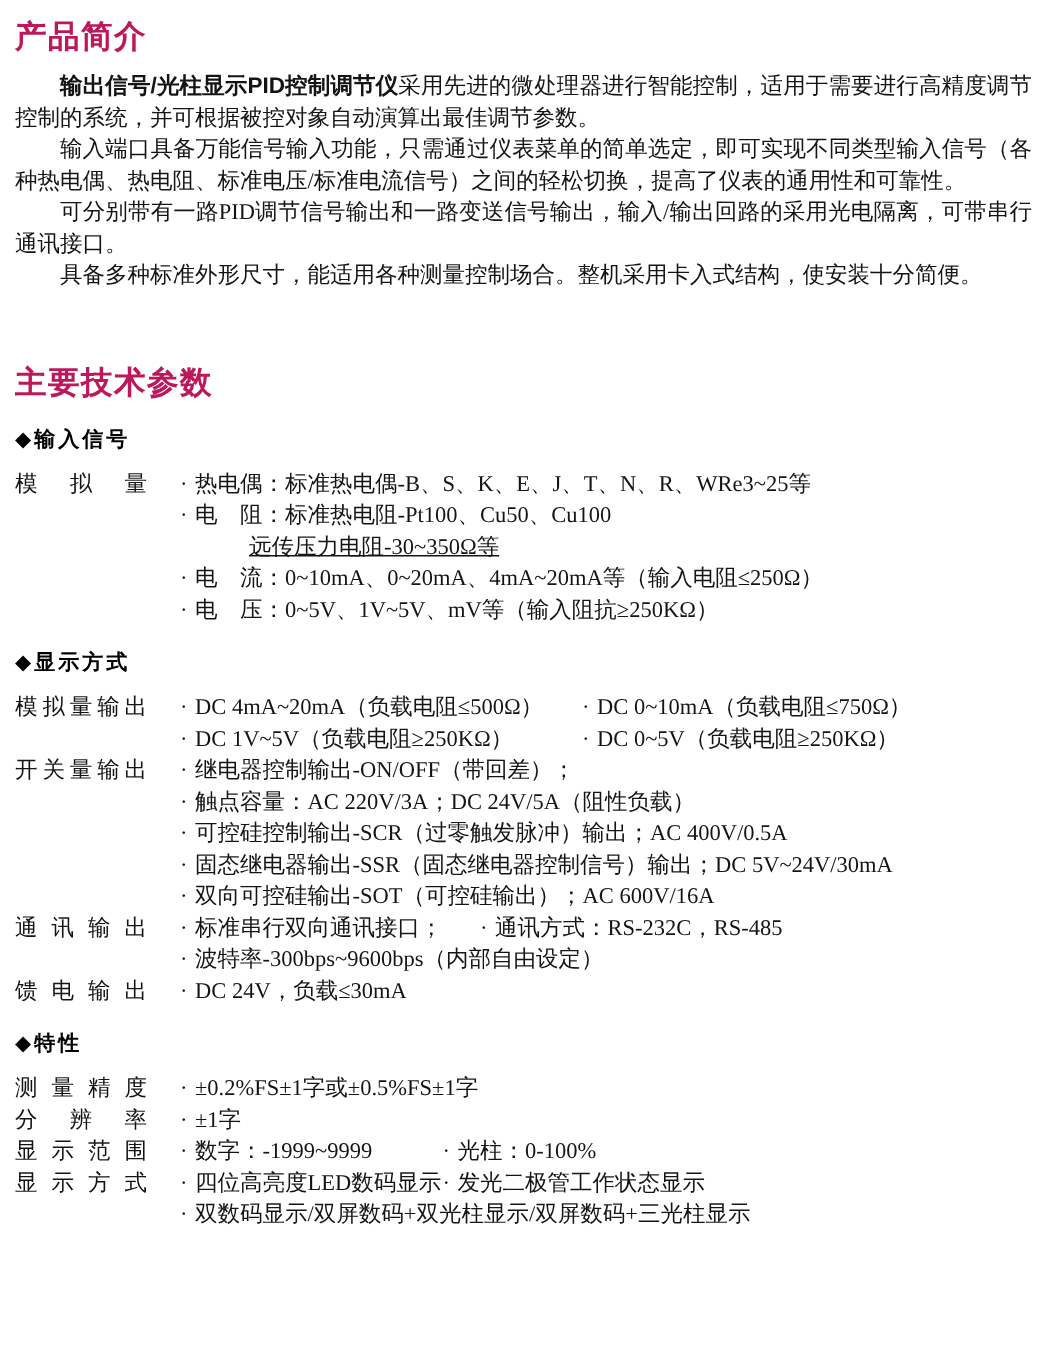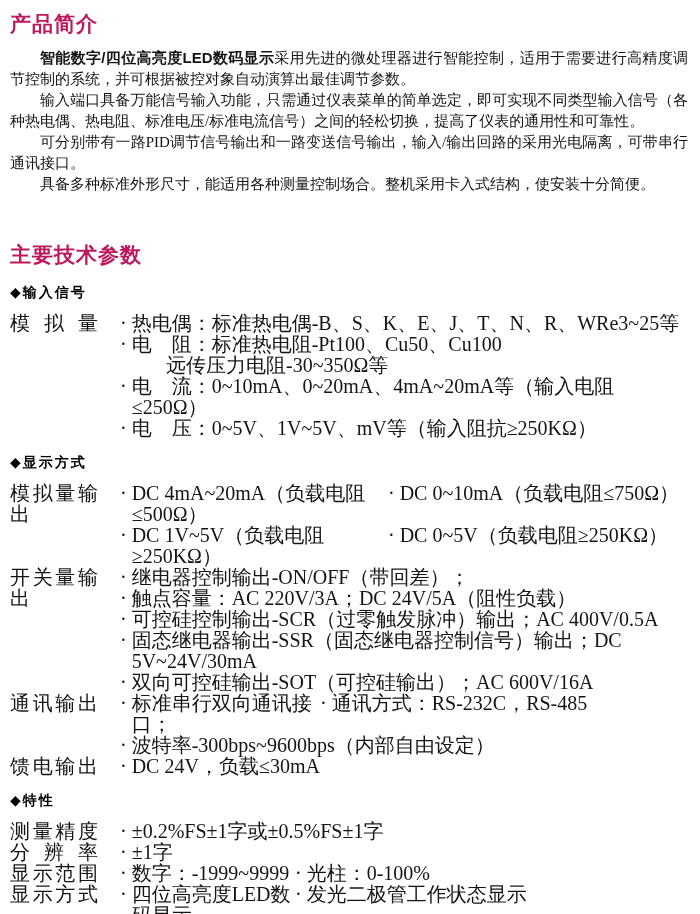--- a/index.html
+++ b/index.html
@@ -21,45 +21,45 @@
   }
   .para b{
     font-family:"Liberation Sans","DejaVu Sans",sans-serif;
     font-weight:700;
   }
   .section{margin:0;}
   .sec-h{
     font-size:14px;font-weight:600;color:#000;
     margin:15px 0 11px 0;letter-spacing:2px;
   }
-  .row{display:flex;align-items:flex-start;font-size:20px;line-height:21px;}
+  .row{display:flex;align-items:flex-start;font-size:15px;line-height:21px;}
   .row-label{
     width:88px;flex:none;
     text-align:justify;text-align-last:justify;
     -moz-text-align-last:justify;
   }
   .row-content{flex:1;margin-left:22px;}
   .line{display:flex;}
   .item{display:flex;}
   .c1{flex:none;}
   .bullet{margin-right:5px;flex:none;}
-  .cont{margin-left:46px;}
+  .cont{margin-left:46px;text-decoration:underline;}
   
   #sections .section:nth-child(2) .row:nth-child(2) .c1{width:268px;}
   #sections .section:nth-child(2) .row:nth-child(4) .c1{width:200px;}
   #sections .section:nth-child(3) .row:nth-child(4) .c1,
   #sections .section:nth-child(3) .row:nth-child(5) .c1{width:175px;}
 </style>
 </head>
 <body>
 
 <main class="page">
   <h1>产品简介</h1>
 
-  <p class="para"><b>智能数字/四位高亮度LED数码显示</b><span>采用先进的微处理器进行智能控制，适用于需要进行高精度调节控制的系统，并可根据被控对象自动演算出最佳调节参数。</span></p>
+  <p class="para"><b>输出信号/光柱显示PID控制调节仪</b><span>采用先进的微处理器进行智能控制，适用于需要进行高精度调节控制的系统，并可根据被控对象自动演算出最佳调节参数。</span></p>
 
   <div id="intro-paragraphs">
       <p class="para">输入端口具备万能信号输入功能，只需通过仪表菜单的简单选定，即可实现不同类型输入信号（各种热电偶、热电阻、标准电压/标准电流信号）之间的轻松切换，提高了仪表的通用性和可靠性。</p>
       <p class="para">可分别带有一路PID调节信号输出和一路变送信号输出，输入/输出回路的采用光电隔离，可带串行通讯接口。</p>
       <p class="para">具备多种标准外形尺寸，能适用各种测量控制场合。整机采用卡入式结构，使安装十分简便。</p>
     </div>
 
   <h1 class="specs-title">主要技术参数</h1>
 
   <div id="sections">

